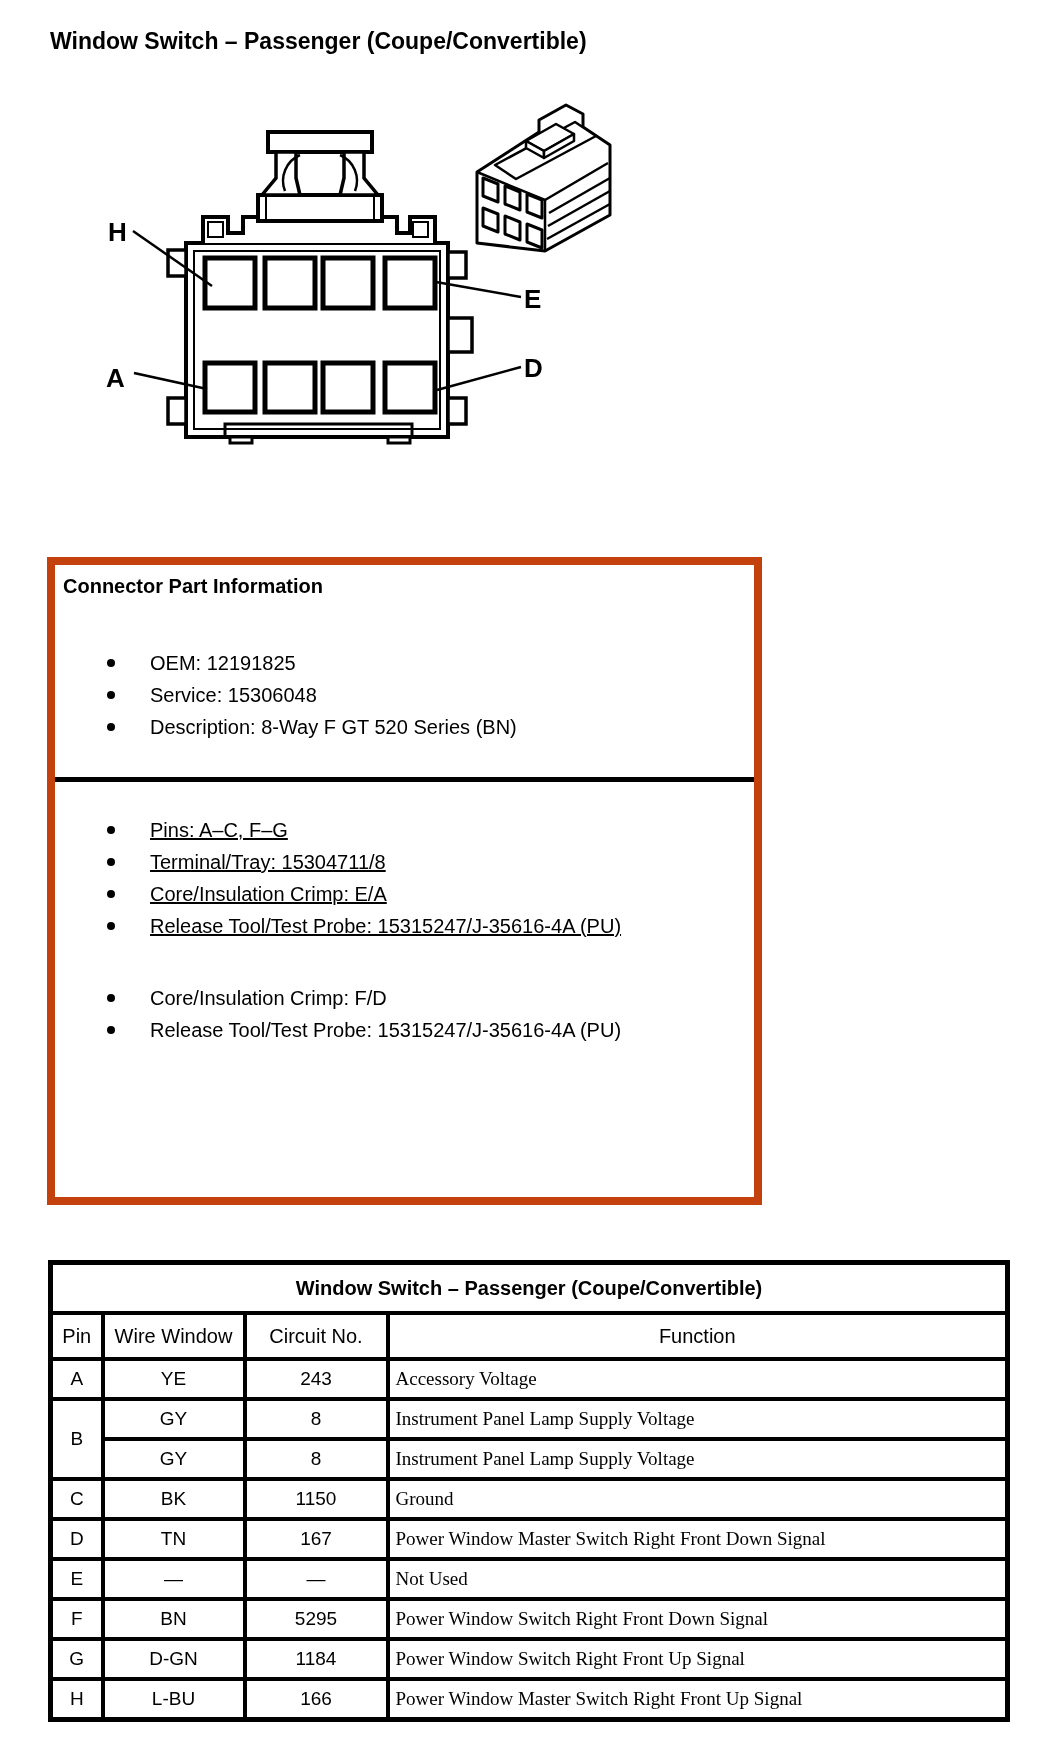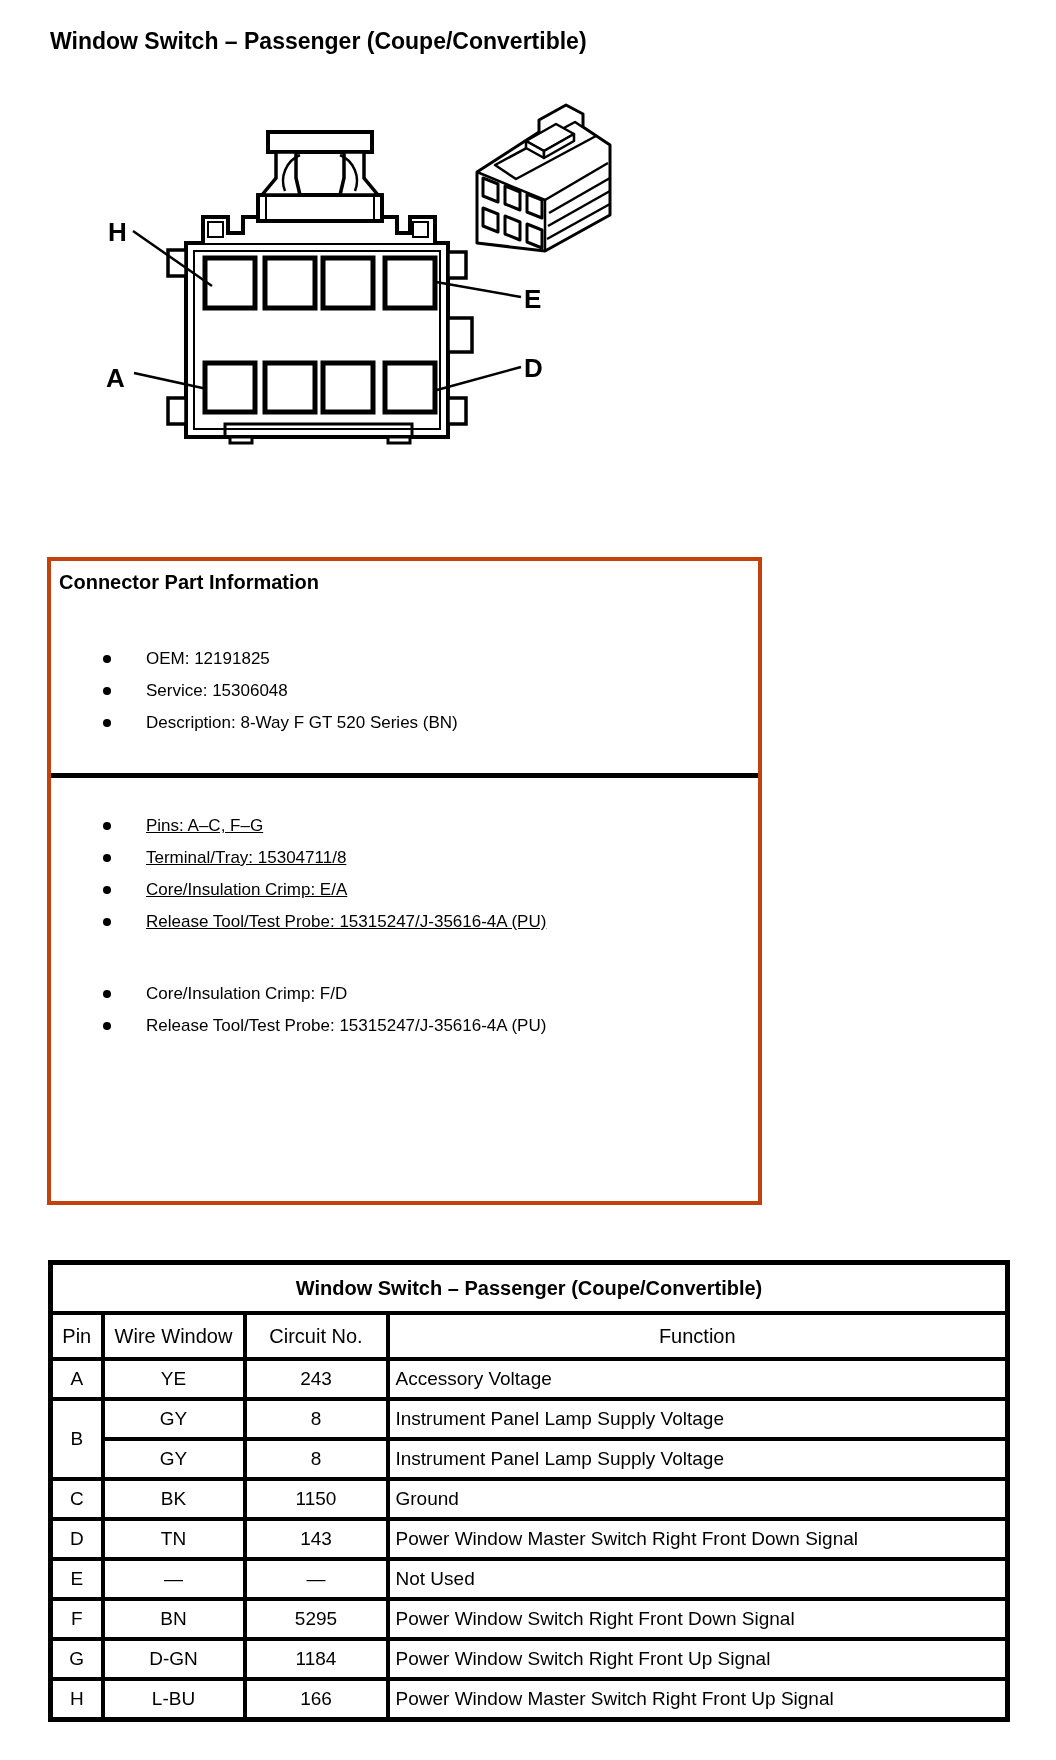--- a/index.html
+++ b/index.html
@@ -3,37 +3,37 @@
 <meta charset="utf-8">
 <style>
   html,body{margin:0;padding:0;background:#fff;}
   body{width:1056px;height:1760px;position:relative;font-family:"Liberation Sans","DejaVu Sans",sans-serif;color:#000;overflow:hidden;}
   .abs{position:absolute;}
   
   #page-title{left:50px;top:28px;font-size:23px;font-weight:bold;letter-spacing:0px;}
   
   #figure-svg{left:60px;top:85px;}
   
-  #info-box{left:47px;top:557px;width:715px;height:648px;border:4px solid #c2410c;box-sizing:border-box;background:#fff;}
+  #info-box{left:47px;top:557px;width:715px;height:648px;border:8px solid #c2410c;box-sizing:border-box;background:#fff;}
   .box-section1{height:217px;border-bottom:5px solid #000;box-sizing:border-box;}
   .box-heading{font-size:20px;font-weight:bold;padding:10px 0 0 8px;height:28px;}
   ul.bullets{list-style:none;margin:0;padding:0;}
-  ul.bullets li{position:relative;padding-left:95px;line-height:32px;font-size:17px;white-space:nowrap;}
+  ul.bullets li{position:relative;padding-left:95px;line-height:32px;font-size:20px;white-space:nowrap;}
   ul.bullets li .dot{position:absolute;left:52px;top:12px;width:8px;height:8px;background:#000;border-radius:50%;}
   #connector-bullets{margin-top:44px;}
   #terminal-bullets-1{margin-top:32px;text-decoration:underline;}
   #terminal-bullets-2{margin-top:40px;}
   
   #pinout-table{left:48px;top:1260px;width:962px;border-collapse:collapse;table-layout:fixed;background:#fff;}
   #pinout-table td,#pinout-table th{border:4px solid #000;font-size:19px;padding:0;overflow:hidden;white-space:nowrap;}
   #pinout-table{border:5px solid #000;}
   #pinout-table .ttl{height:46px;font-size:20px;font-weight:bold;text-align:center;}
   #pinout-table .hdr{height:42px;font-size:20px;font-weight:normal;text-align:center;}
   #pinout-table .c{text-align:center;}
-  #pinout-table .fn{text-align:left;padding-left:6px;}
+  #pinout-table .fn{text-align:left;padding-left:6px;font-family:Liberation Serif, serif;}
   #pinout-table tr.datarow{height:40px;}
   col.c-pin{width:52px;} col.c-wire{width:142px;} col.c-circ{width:143px;} col.c-fn{width:auto;}
 </style>
 </head>
 <body>
 
 <div class="abs" id="page-title">Window Switch – Passenger (Coupe/Convertible)</div>
 
 <svg class="abs" id="figure-svg" width="560" height="375" viewBox="60 85 560 375" xmlns="http://www.w3.org/2000/svg">
   <g stroke="#000" fill="none" stroke-linejoin="miter">
@@ -177,21 +177,21 @@
     </tr>
     <tr class="datarow">
       <td class="c">C</td>
       <td class="c">BK</td>
       <td class="c">1150</td>
       <td class="fn">Ground</td>
     </tr>
     <tr class="datarow">
       <td class="c">D</td>
       <td class="c">TN</td>
-      <td class="c">143</td>
+      <td class="c">167</td>
       <td class="fn">Power Window Master Switch Right Front Down Signal</td>
     </tr>
     <tr class="datarow">
       <td class="c">E</td>
       <td class="c">—</td>
       <td class="c">—</td>
       <td class="fn">Not Used</td>
     </tr>
     <tr class="datarow">
       <td class="c">F</td>

